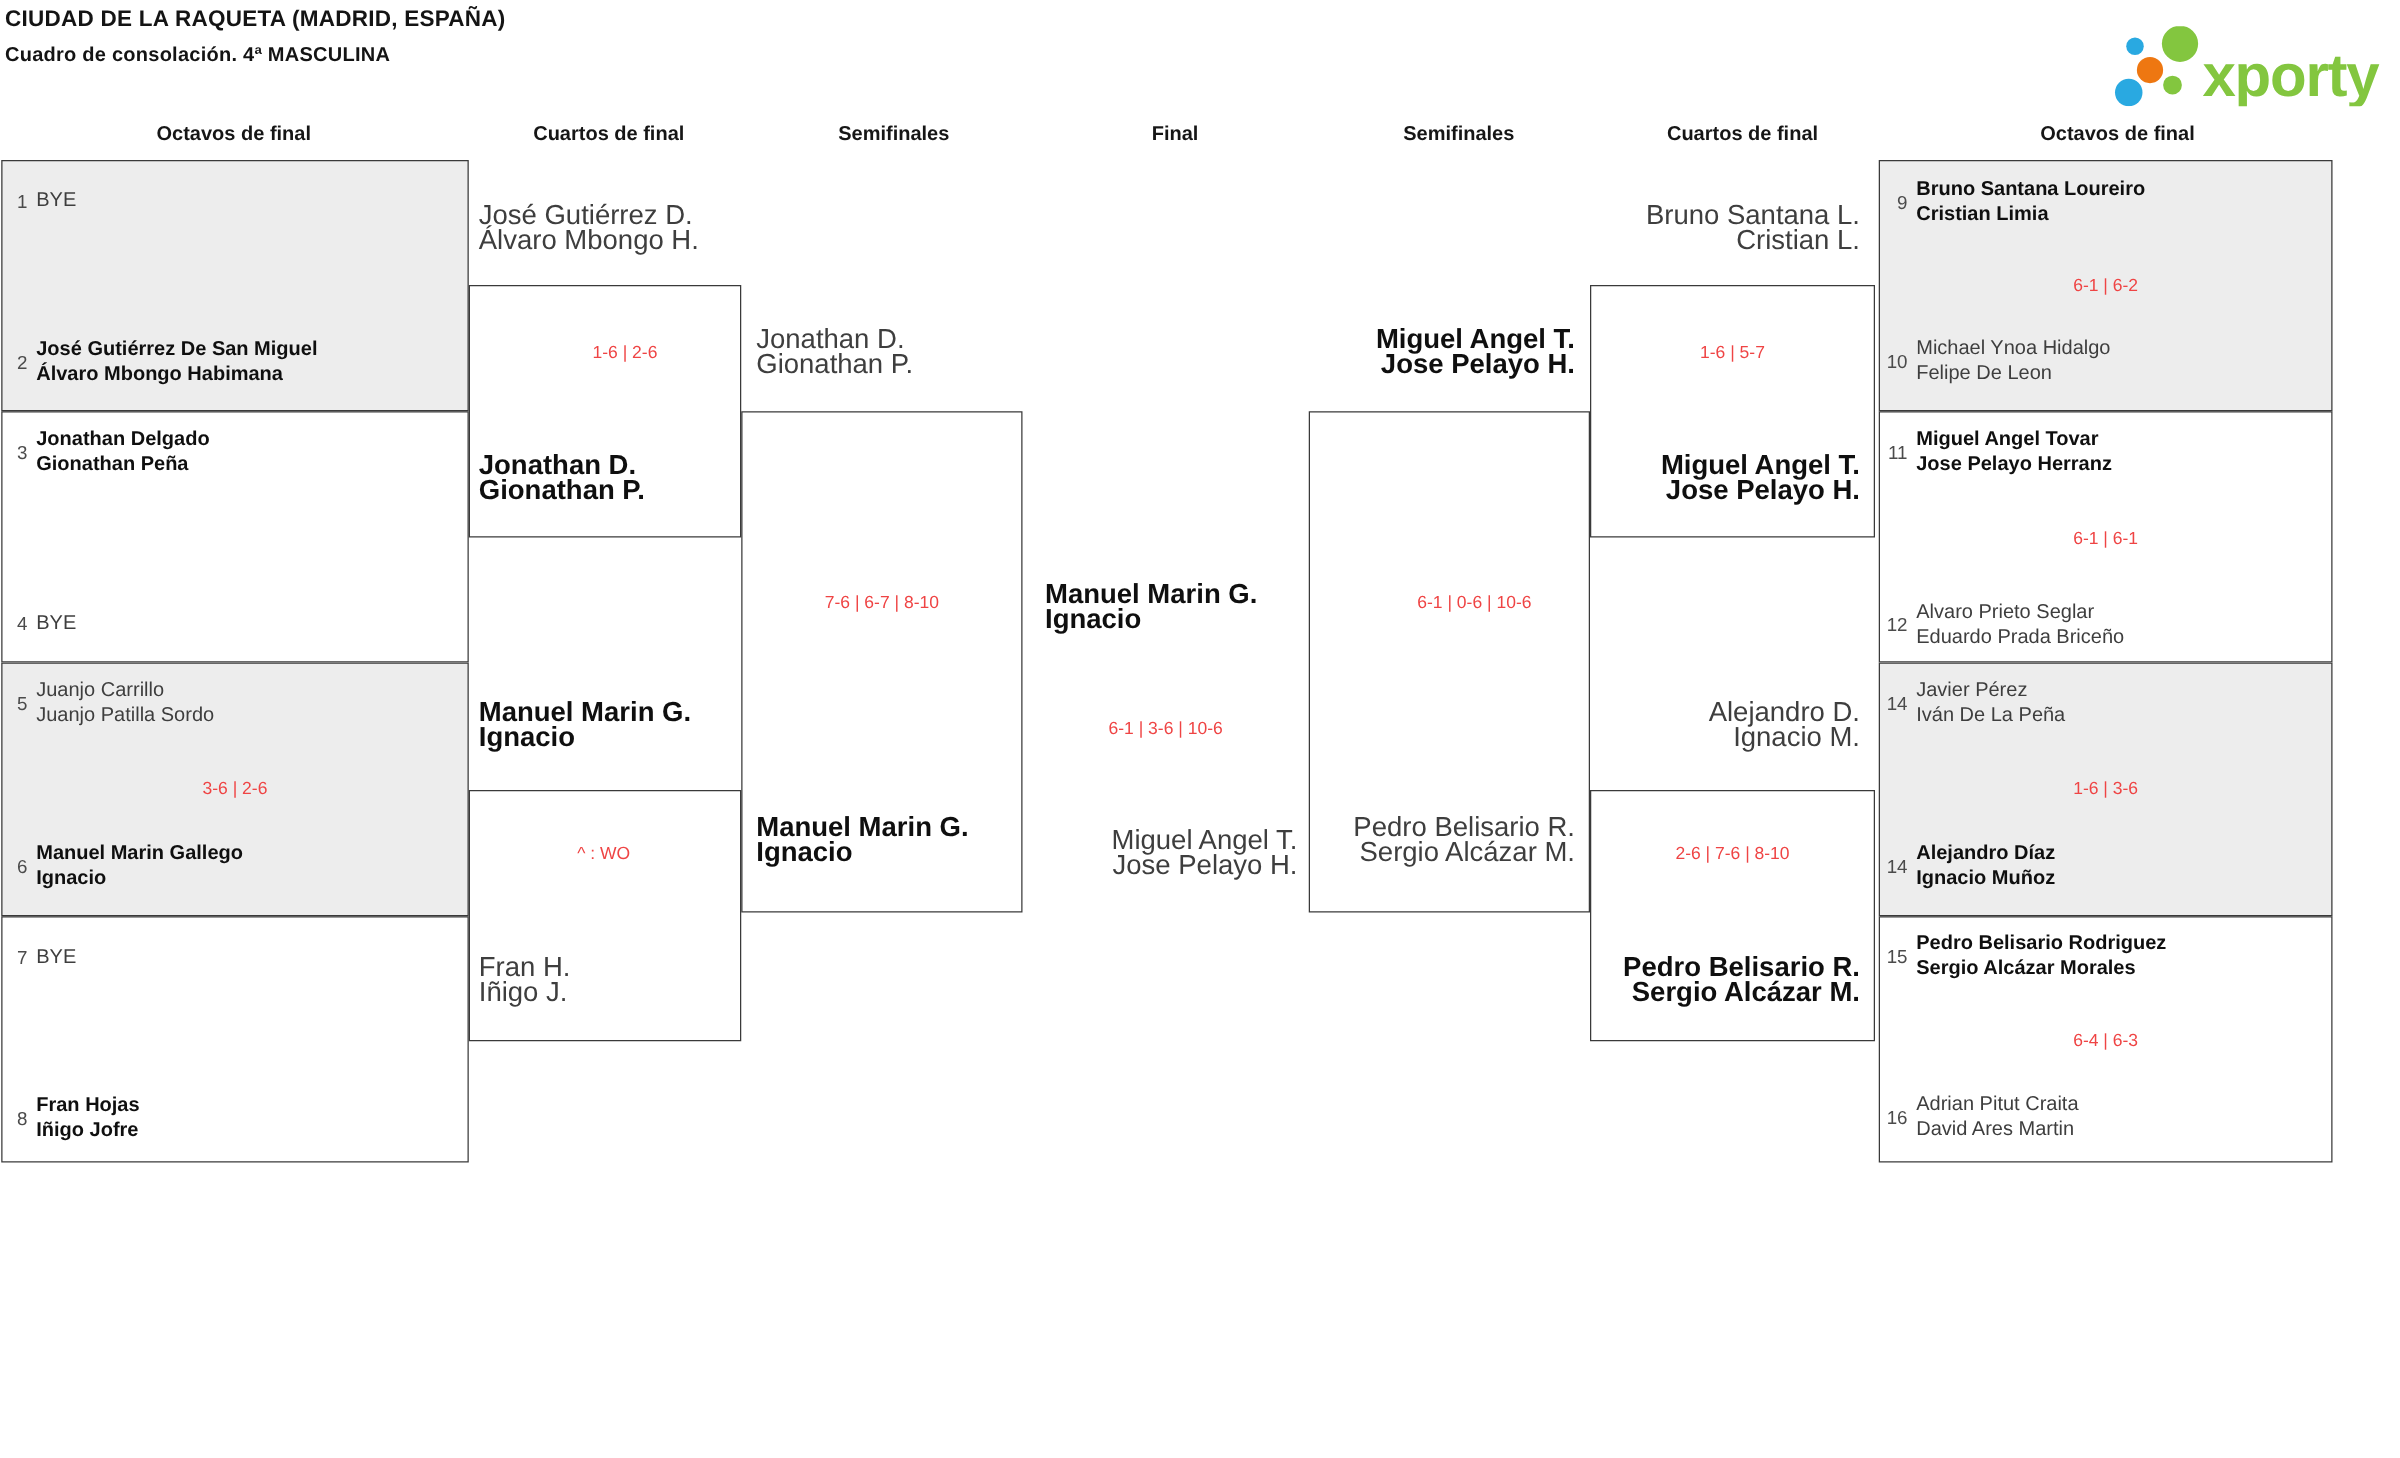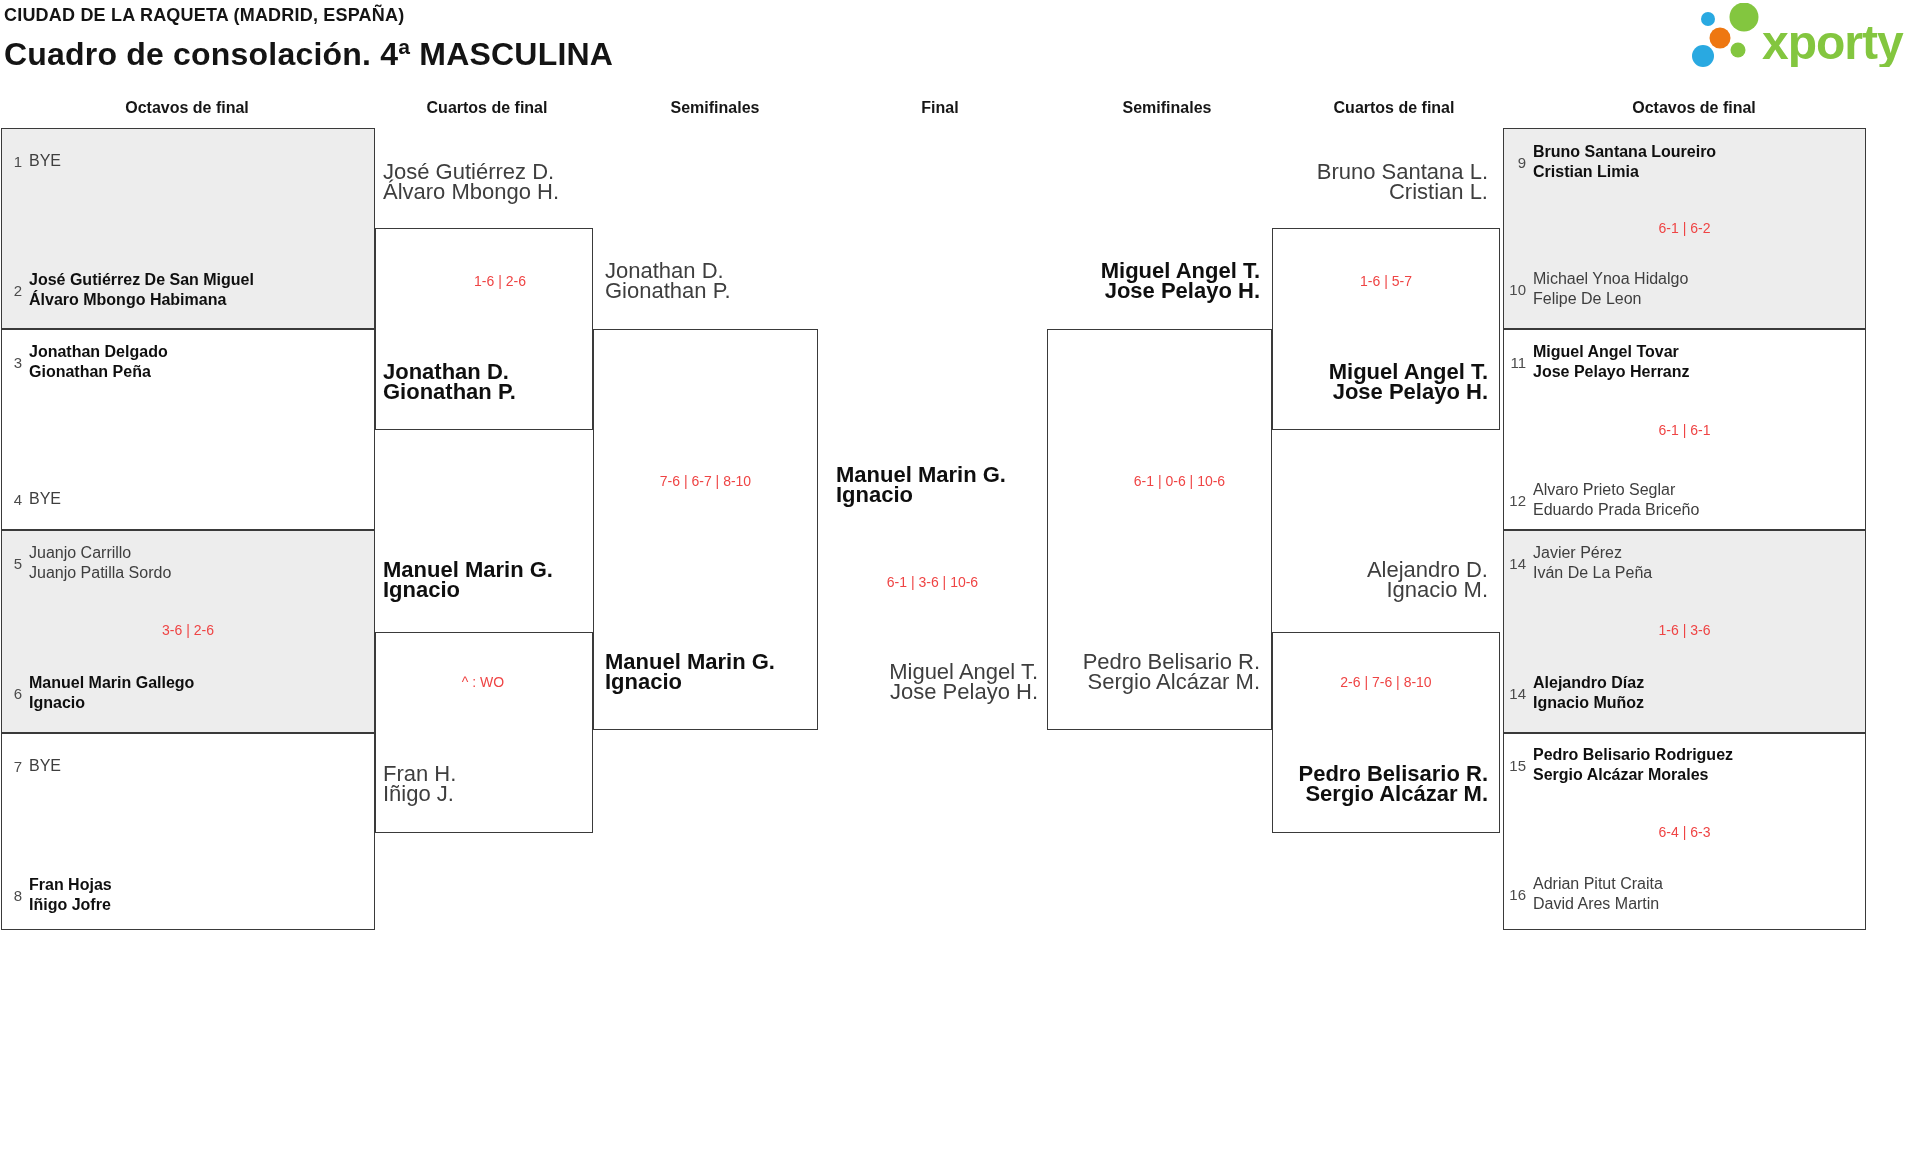--- a/index.html
+++ b/index.html
@@ -3,22 +3,22 @@
 <meta charset="utf-8">
 <style>
   html,body { margin:0; padding:0; }
   body {
     width:1920px; height:1166px; background:#ffffff; position:relative;
     font-family:"Liberation Sans", sans-serif; color:#222;
     overflow:hidden;
   }
   .abs { position:absolute; }
   .title1 { left:4px; top:5px; font-size:18px; font-weight:600; color:#141414; letter-spacing:0.2px; }
-  .title2 { left:4px; top:36px; font-size:32px; font-weight:600; color:#141414; letter-spacing:0.2px; }
-  .logo { left:1686px; top:3px; width:230px; height:64px; }
+  .title2 { left:4px; top:36px; font-size:16px; font-weight:600; color:#141414; letter-spacing:0.2px; }
+  .logo { left:1686px; top:21px; width:230px; height:64px; }
   .rh { top:99px; width:300px; text-align:center; font-size:16px; font-weight:600; color:#161616; }
   .box { position:absolute; box-sizing:border-box; border:1.5px solid #3a3a3a; background:transparent; }
   .g { background:#ededed; }
   .entry { position:absolute; display:flex; align-items:center; gap:7px; }
   .seed { width:20px; text-align:right; font-size:15px; color:#4b4b4b; flex:0 0 auto; }
   .nm { font-size:16px; line-height:20px; color:#3e3e3e; }
   .ln { display:block; white-space:nowrap; }
   .adv { position:absolute; font-size:22px; line-height:20px; color:#3e3e3e; }
   .w { font-weight:bold; color:#0f0f0f; }
   .r { text-align:right; width:240px; }
@@ -231,18 +231,18 @@
   <span class="ln">Pedro Belisario R.</span>
     <span class="ln">Sergio Alcázar M.</span>
   </div>
 
 <div class="score" style="left:1px;top:620px;width:374px">3-6 | 2-6</div>
 <div class="score" style="left:1503px;top:218px;width:363px">6-1 | 6-2</div>
 <div class="score" style="left:1503px;top:420px;width:363px">6-1 | 6-1</div>
 <div class="score" style="left:1503px;top:620px;width:363px">1-6 | 3-6</div>
 <div class="score" style="left:1503px;top:822px;width:363px">6-4 | 6-3</div>
 <div class="score" style="left:391px;top:271px;width:218px">1-6 | 2-6</div>
-<div class="score" style="left:353px;top:672px;width:260px">^ : WO</div>
+<div class="score" style="left:375px;top:672px;width:216px">^ : WO</div>
 <div class="score" style="left:1272px;top:271px;width:228px">1-6 | 5-7</div>
 <div class="score" style="left:1272px;top:672px;width:228px">2-6 | 7-6 | 8-10</div>
 <div class="score" style="left:593px;top:471px;width:225px">7-6 | 6-7 | 8-10</div>
 <div class="score" style="left:1047px;top:471px;width:265px">6-1 | 0-6 | 10-6</div>
 <div class="score" style="left:818px;top:572px;width:229px">6-1 | 3-6 | 10-6</div>
 
 </body></html>

